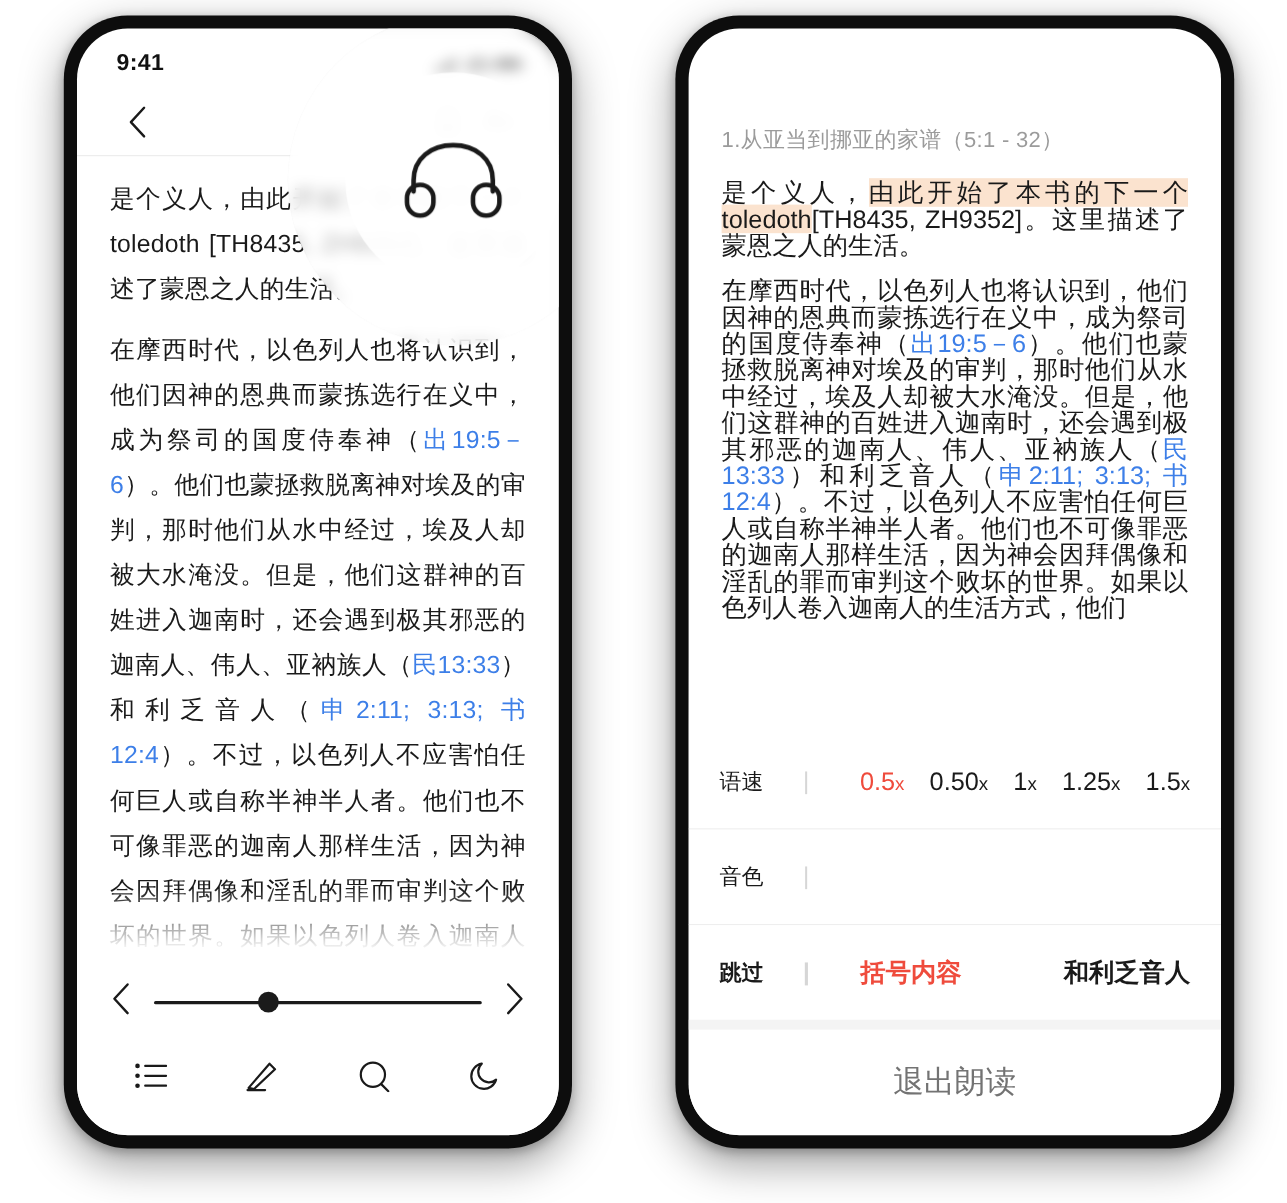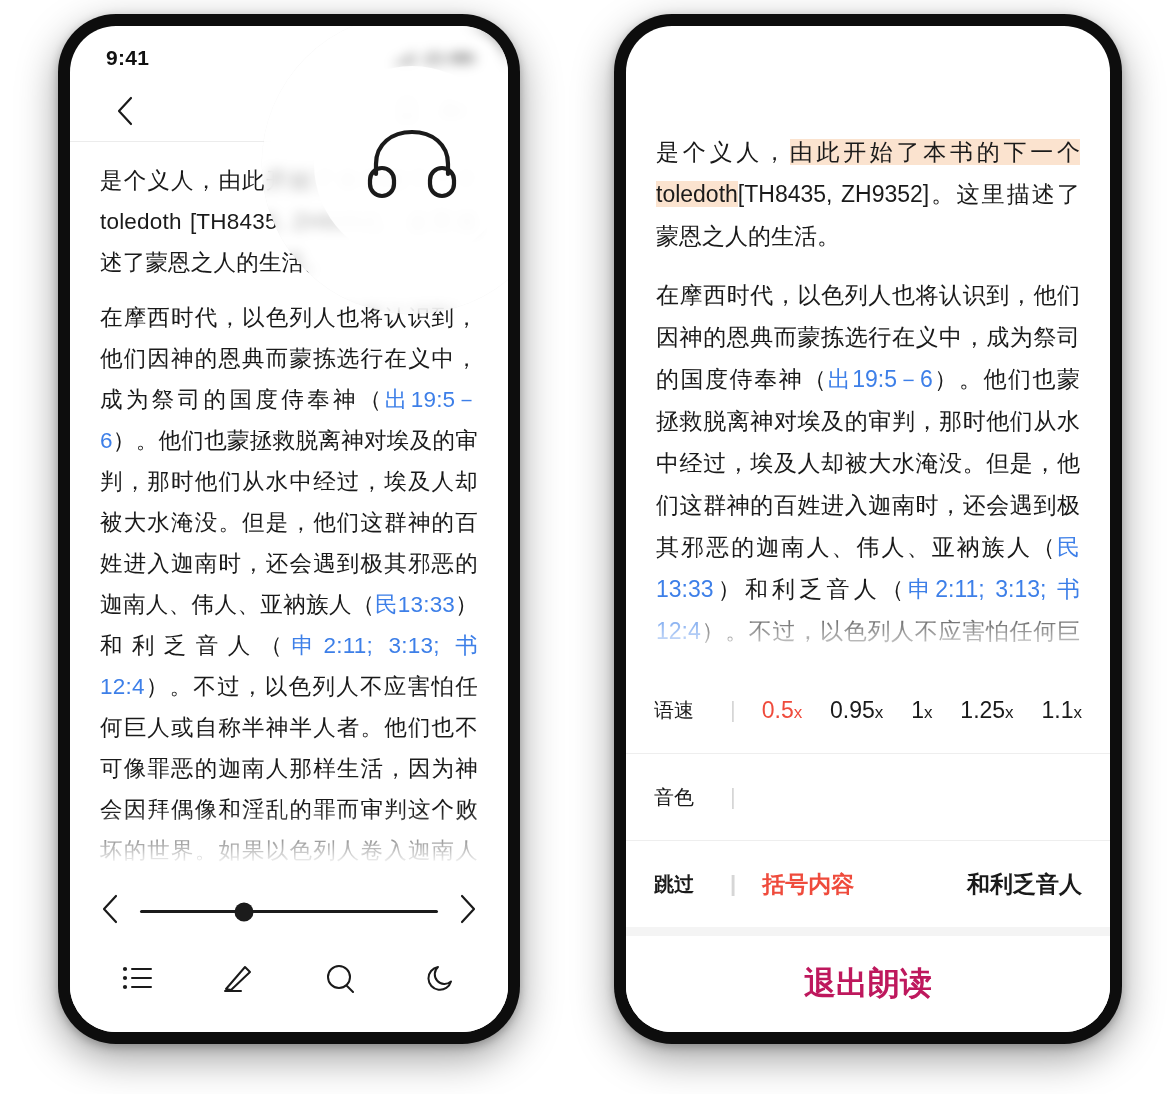--- a/index.html
+++ b/index.html
@@ -211,21 +211,21 @@
   }
   .r-heading {
     font-size: 20px;
     color: #9b9b9b;
     margin: 0 0 22px 0;
     letter-spacing: 0.3px;
   }
   .r-content p {
     margin: 17px 0 14px 0;
     font-size: 23px;
-    line-height: 42px;
+    line-height: 24px;
     color: #1a1a1a;
     text-align: justify;
   }
   .panel {
     position: absolute;
     left: 0; right: 0; bottom: 0;
     background: #ffffff;
     border-top: 0;
   }
   .panel-fade {
@@ -256,34 +256,34 @@
   .opts {
     display: flex;
     align-items: baseline;
     flex: 1;
     justify-content: space-between;
   }
   .opts.left-align { justify-content: space-between; gap: 46px; }
   .opt {
     font-size: 23px;
     color: #1a1a1a;
+    margin-left: 20px;
   }
   .opt .sub { font-size: 17px; }
   .opt.active { color: #ef4b3c; }
   .panel-foot {
     border-top: 9px solid #f4f4f4;
     height: 96px;
     display: flex;
     align-items: center;
     justify-content: center;
   }
   .panel-foot .exit {
-    font-size: 32px;
-    color: #be185d;
-    font-weight: bold;
+    font-size: 28px;
+    color: #737373;
   }
 </style>
 </head>
 <body>
 
 <div class="stage">
 
   <div class="phone" id="phone-left">
     <div class="screen">
 
@@ -384,38 +384,39 @@
         </div>
       </div>
 
     </div>
   </div>
 
   <div class="phone" id="phone-right">
     <div class="screen">
 
       <div class="r-content">
+        <div class="r-heading">1.从亚当到挪亚的家谱（5:1 - 32）</div>
         <div id="right-reader">
             <p><span>是个义人，</span><span class="hl">由此开始了本书的下一个toledoth</span><span>[TH8435, ZH9352]。这里描述了蒙恩之人的生活。</span></p>
             <p><span>在摩西时代，以色列人也将认识到，他们因神的恩典而蒙拣选行在义中，成为祭司的国度侍奉神（</span><span class="ref">出19:5－6</span><span>）。他们也蒙拯救脱离神对埃及的审判，那时他们从水中经过，埃及人却被大水淹没。但是，他们这群神的百姓进入迦南时，还会遇到极其邪恶的迦南人、伟人、亚衲族人（</span><span class="ref">民13:33</span><span>）和利乏音人（</span><span class="ref">申2:11; 3:13; 书 12:4</span><span>）。不过，以色列人不应害怕任何巨人或自称半神半人者。他们也不可像罪恶的迦南人那样生活，因为神会因拜偶像和淫乱的罪而审判这个败坏的世界。如果以色列人卷入迦南人的生活方式，他们</span></p>
           </div>
       </div>
 
       <div class="panel">
         <div class="panel-fade"></div>
         <div id="panel-rows">
             <div class="panel-row">
               <div class="row-label">语速</div>
               <div class="row-sep">|</div>
               <div class="opts">
                 <div class="opt active"><span>0.5</span><span class="sub">x</span></div>
-                <div class="opt"><span>0.95</span><span class="sub">x</span></div>
+                <div class="opt"><span>0.50</span><span class="sub">x</span></div>
                 <div class="opt"><span>1</span><span class="sub">x</span></div>
                 <div class="opt"><span>1.25</span><span class="sub">x</span></div>
-                <div class="opt"><span>1.1</span><span class="sub">x</span></div>
+                <div class="opt"><span>1.5</span><span class="sub">x</span></div>
               </div>
             </div>
             <div class="panel-row">
               <div class="row-label">音色</div>
               <div class="row-sep">|</div>
             </div>
             <div class="panel-row">
               <div class="row-label">跳过</div>
               <div class="row-sep">|</div>
               <div class="opts left-align">

